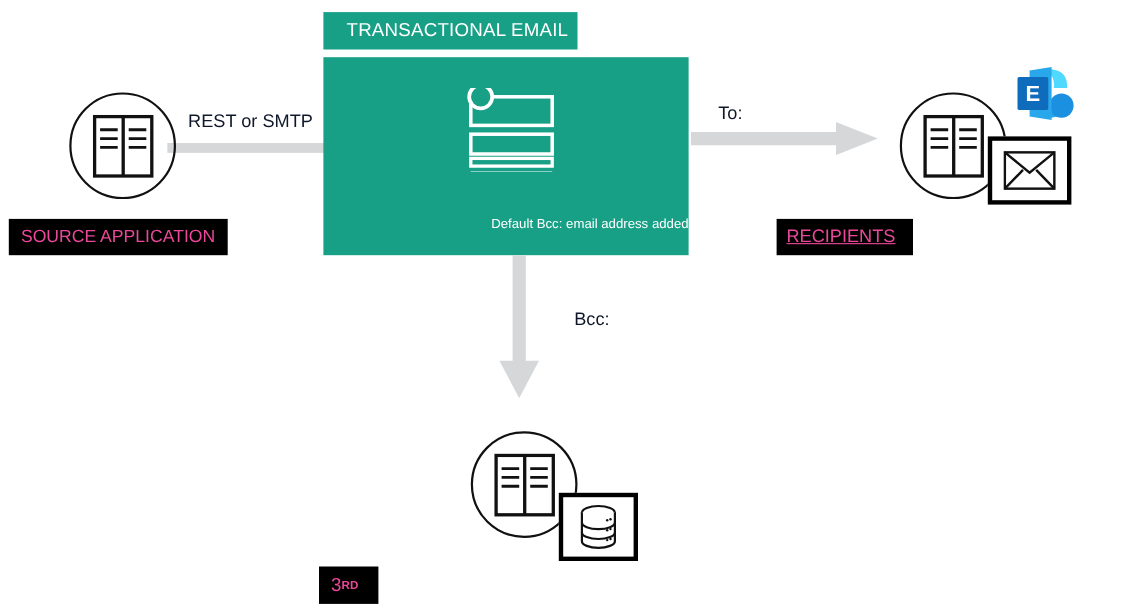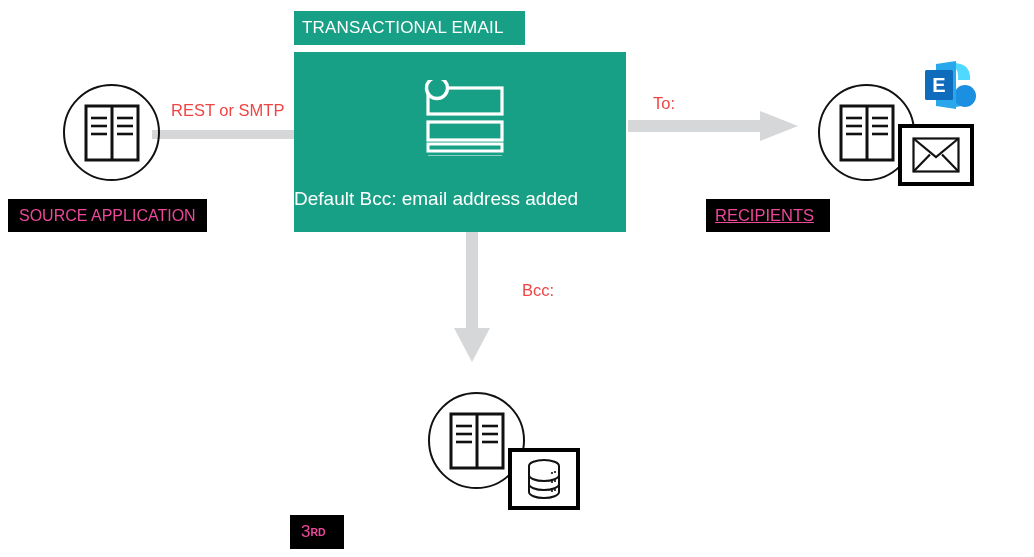--- a/index.html
+++ b/index.html
@@ -23,21 +23,21 @@
 
   
   #tx-title-bar {
     left: 294px;
     top: 11px;
     width: 231px;
     height: 34px;
     background: #17A085;
     display: flex;
     align-items: center;
-    padding-left: 8px;
+    padding-left: 21px;
     box-sizing: border-box;
   }
   #tx-title-bar .label {
     color: #ffffff;
     font-size: 17px;
     letter-spacing: 0.2px;
     font-weight: 400;
     white-space: nowrap;
   }
 
@@ -47,23 +47,23 @@
     top: 52px;
     width: 332px;
     height: 180px;
     background: #17A085;
   }
   #tx-box-caption {
     position: absolute;
     left: 0;
     right: 0;
     bottom: 22px;
-    text-align: left;
+    text-align: right;
     color: #ffffff;
-    font-size: 19px;
+    font-size: 12px;
     font-weight: 400;
   }
 
   
   #tx-email-icon {
     position: absolute;
     left: 50%;
     transform: translateX(-50%);
     top: 28px;
     width: 92px;
@@ -147,21 +147,21 @@
   
   #exchange-logo { left: 918px; top: 59px; width: 60px; height: 52px; }
 
   
   #arrow-rest { left: 152px; top: 126px; width: 150px; height: 16px; }
   #arrow-to   { left: 628px; top: 111px; width: 170px; height: 30px; }
   #arrow-bcc  { left: 452px; top: 232px; width: 40px; height: 130px; }
 
   
   .arrow-caption {
-    color: #ef4444;
+    color: #0f172a;
     font-size: 16.5px;
     white-space: nowrap;
   }
   #caption-rest { left: 171px; top: 101px; }
   #caption-to   { left: 653px; top: 94px; }
   #caption-bcc  { left: 494px; top: 281px; margin-left: 28px; }
 </style>
 </head>
 <body>
 

